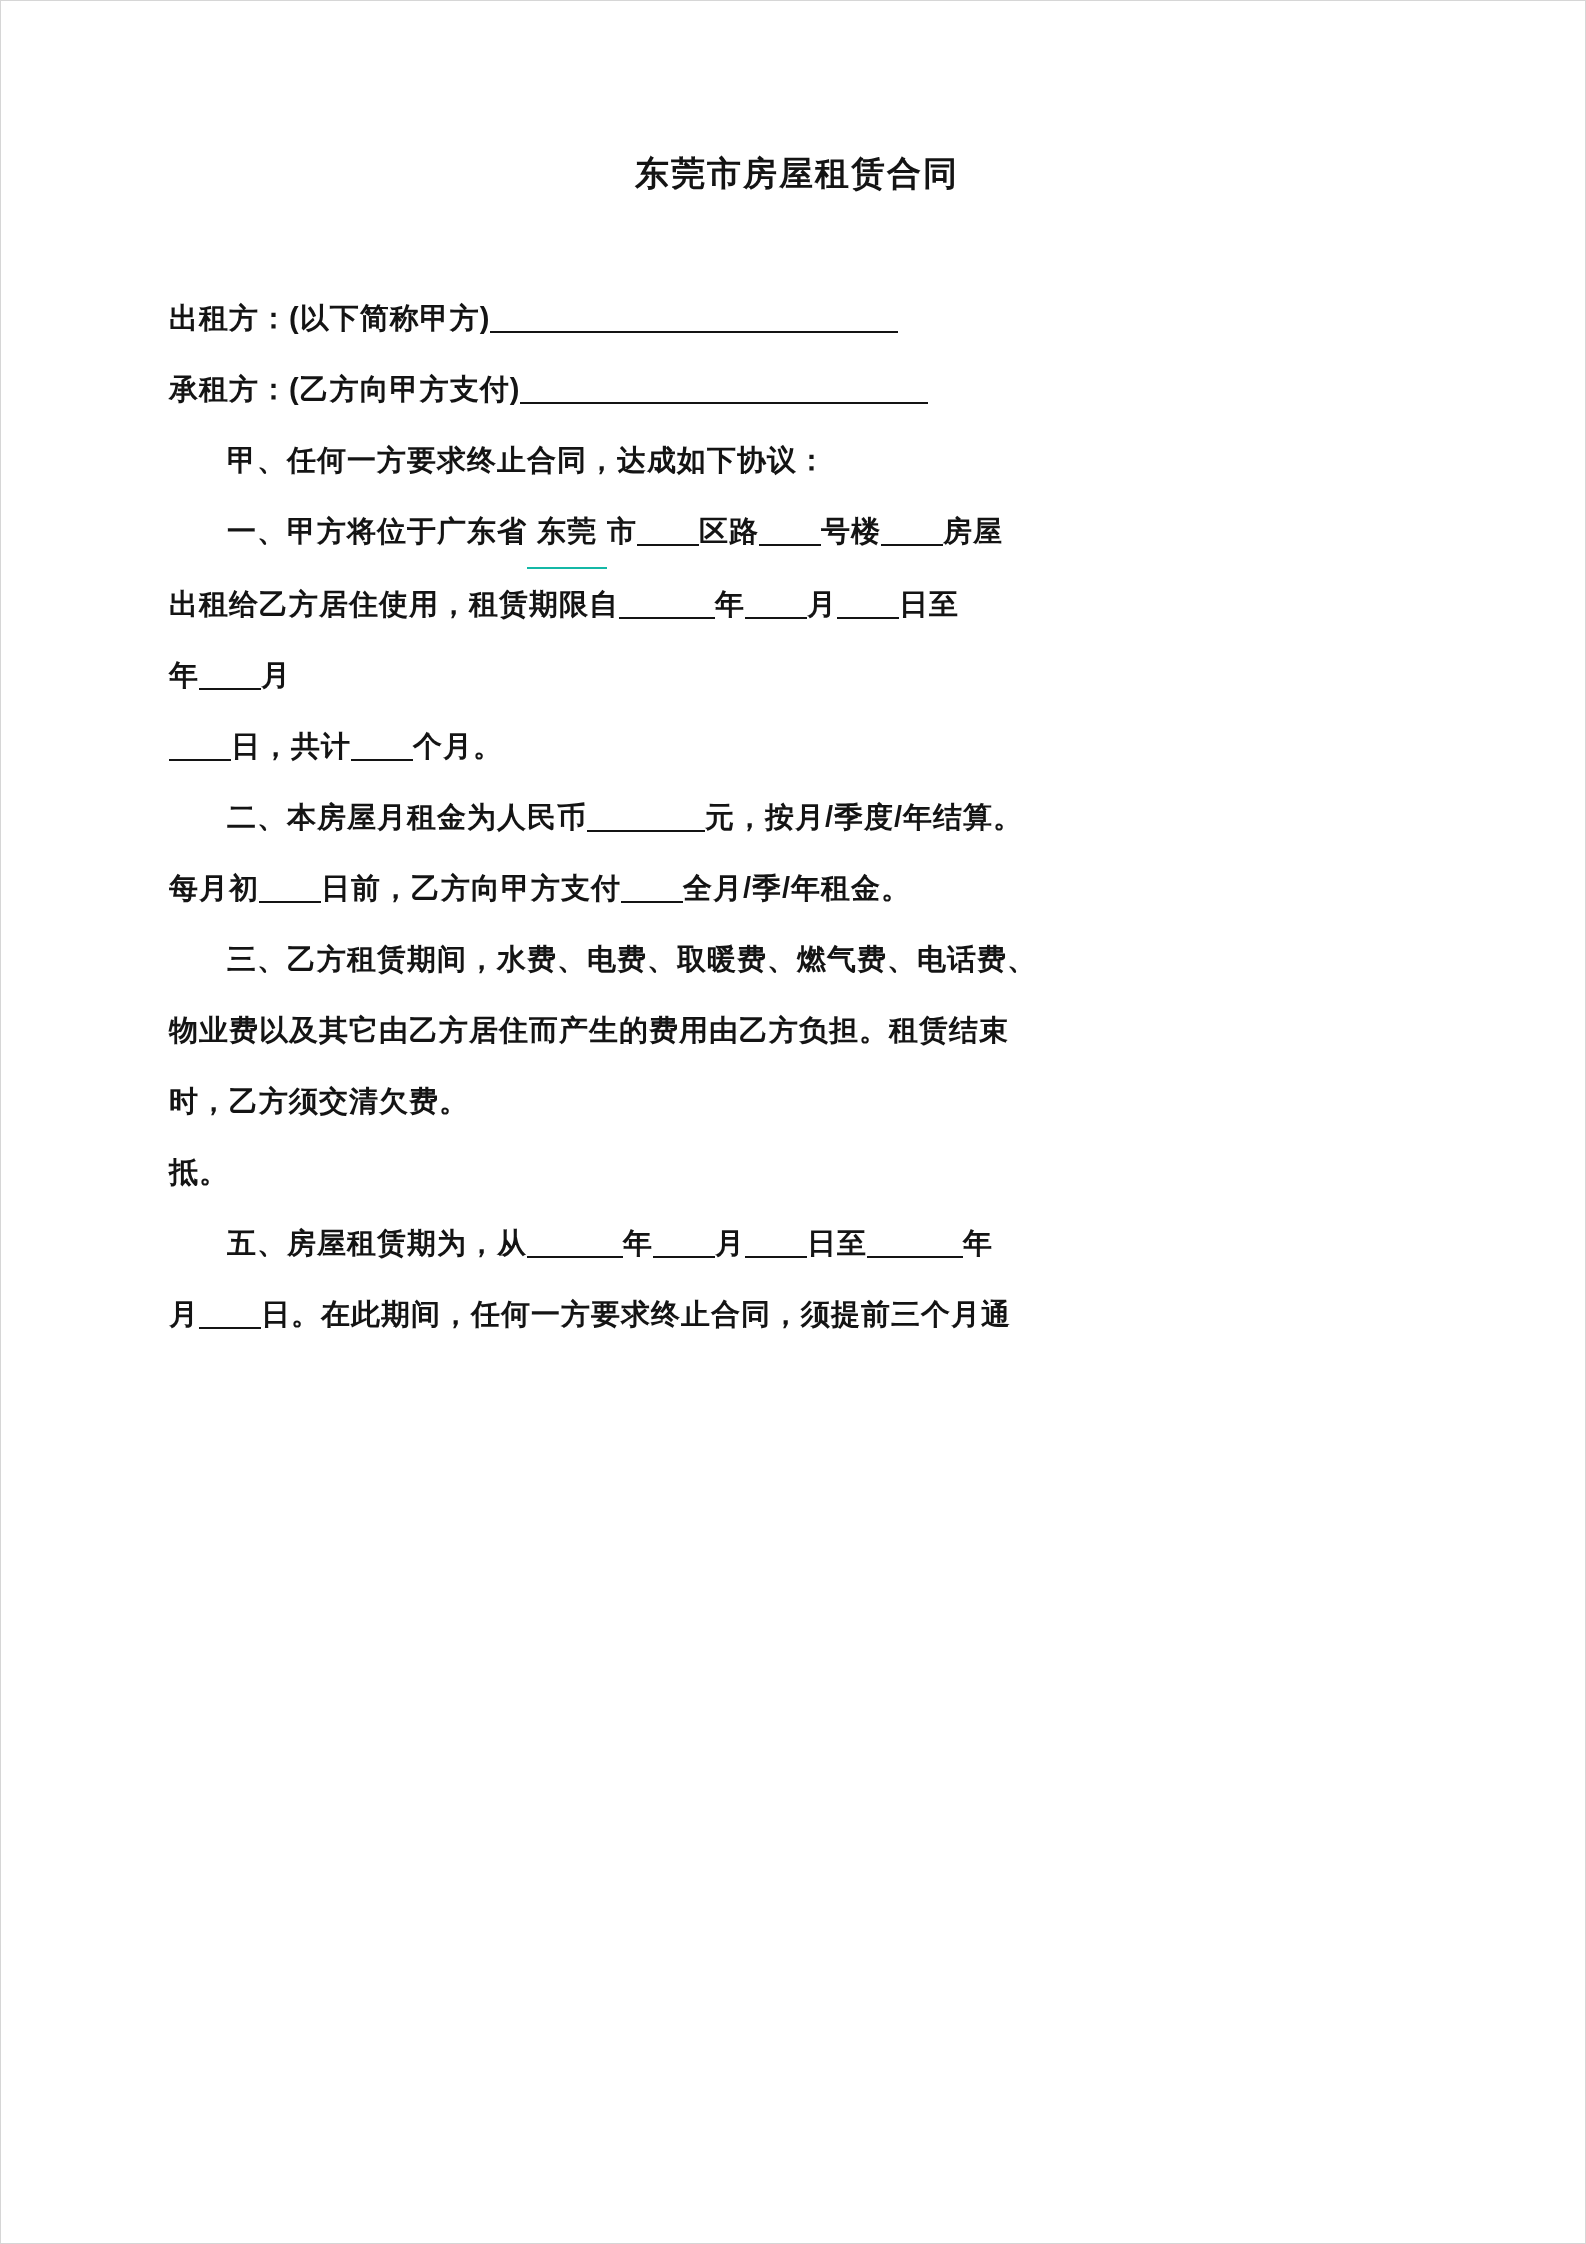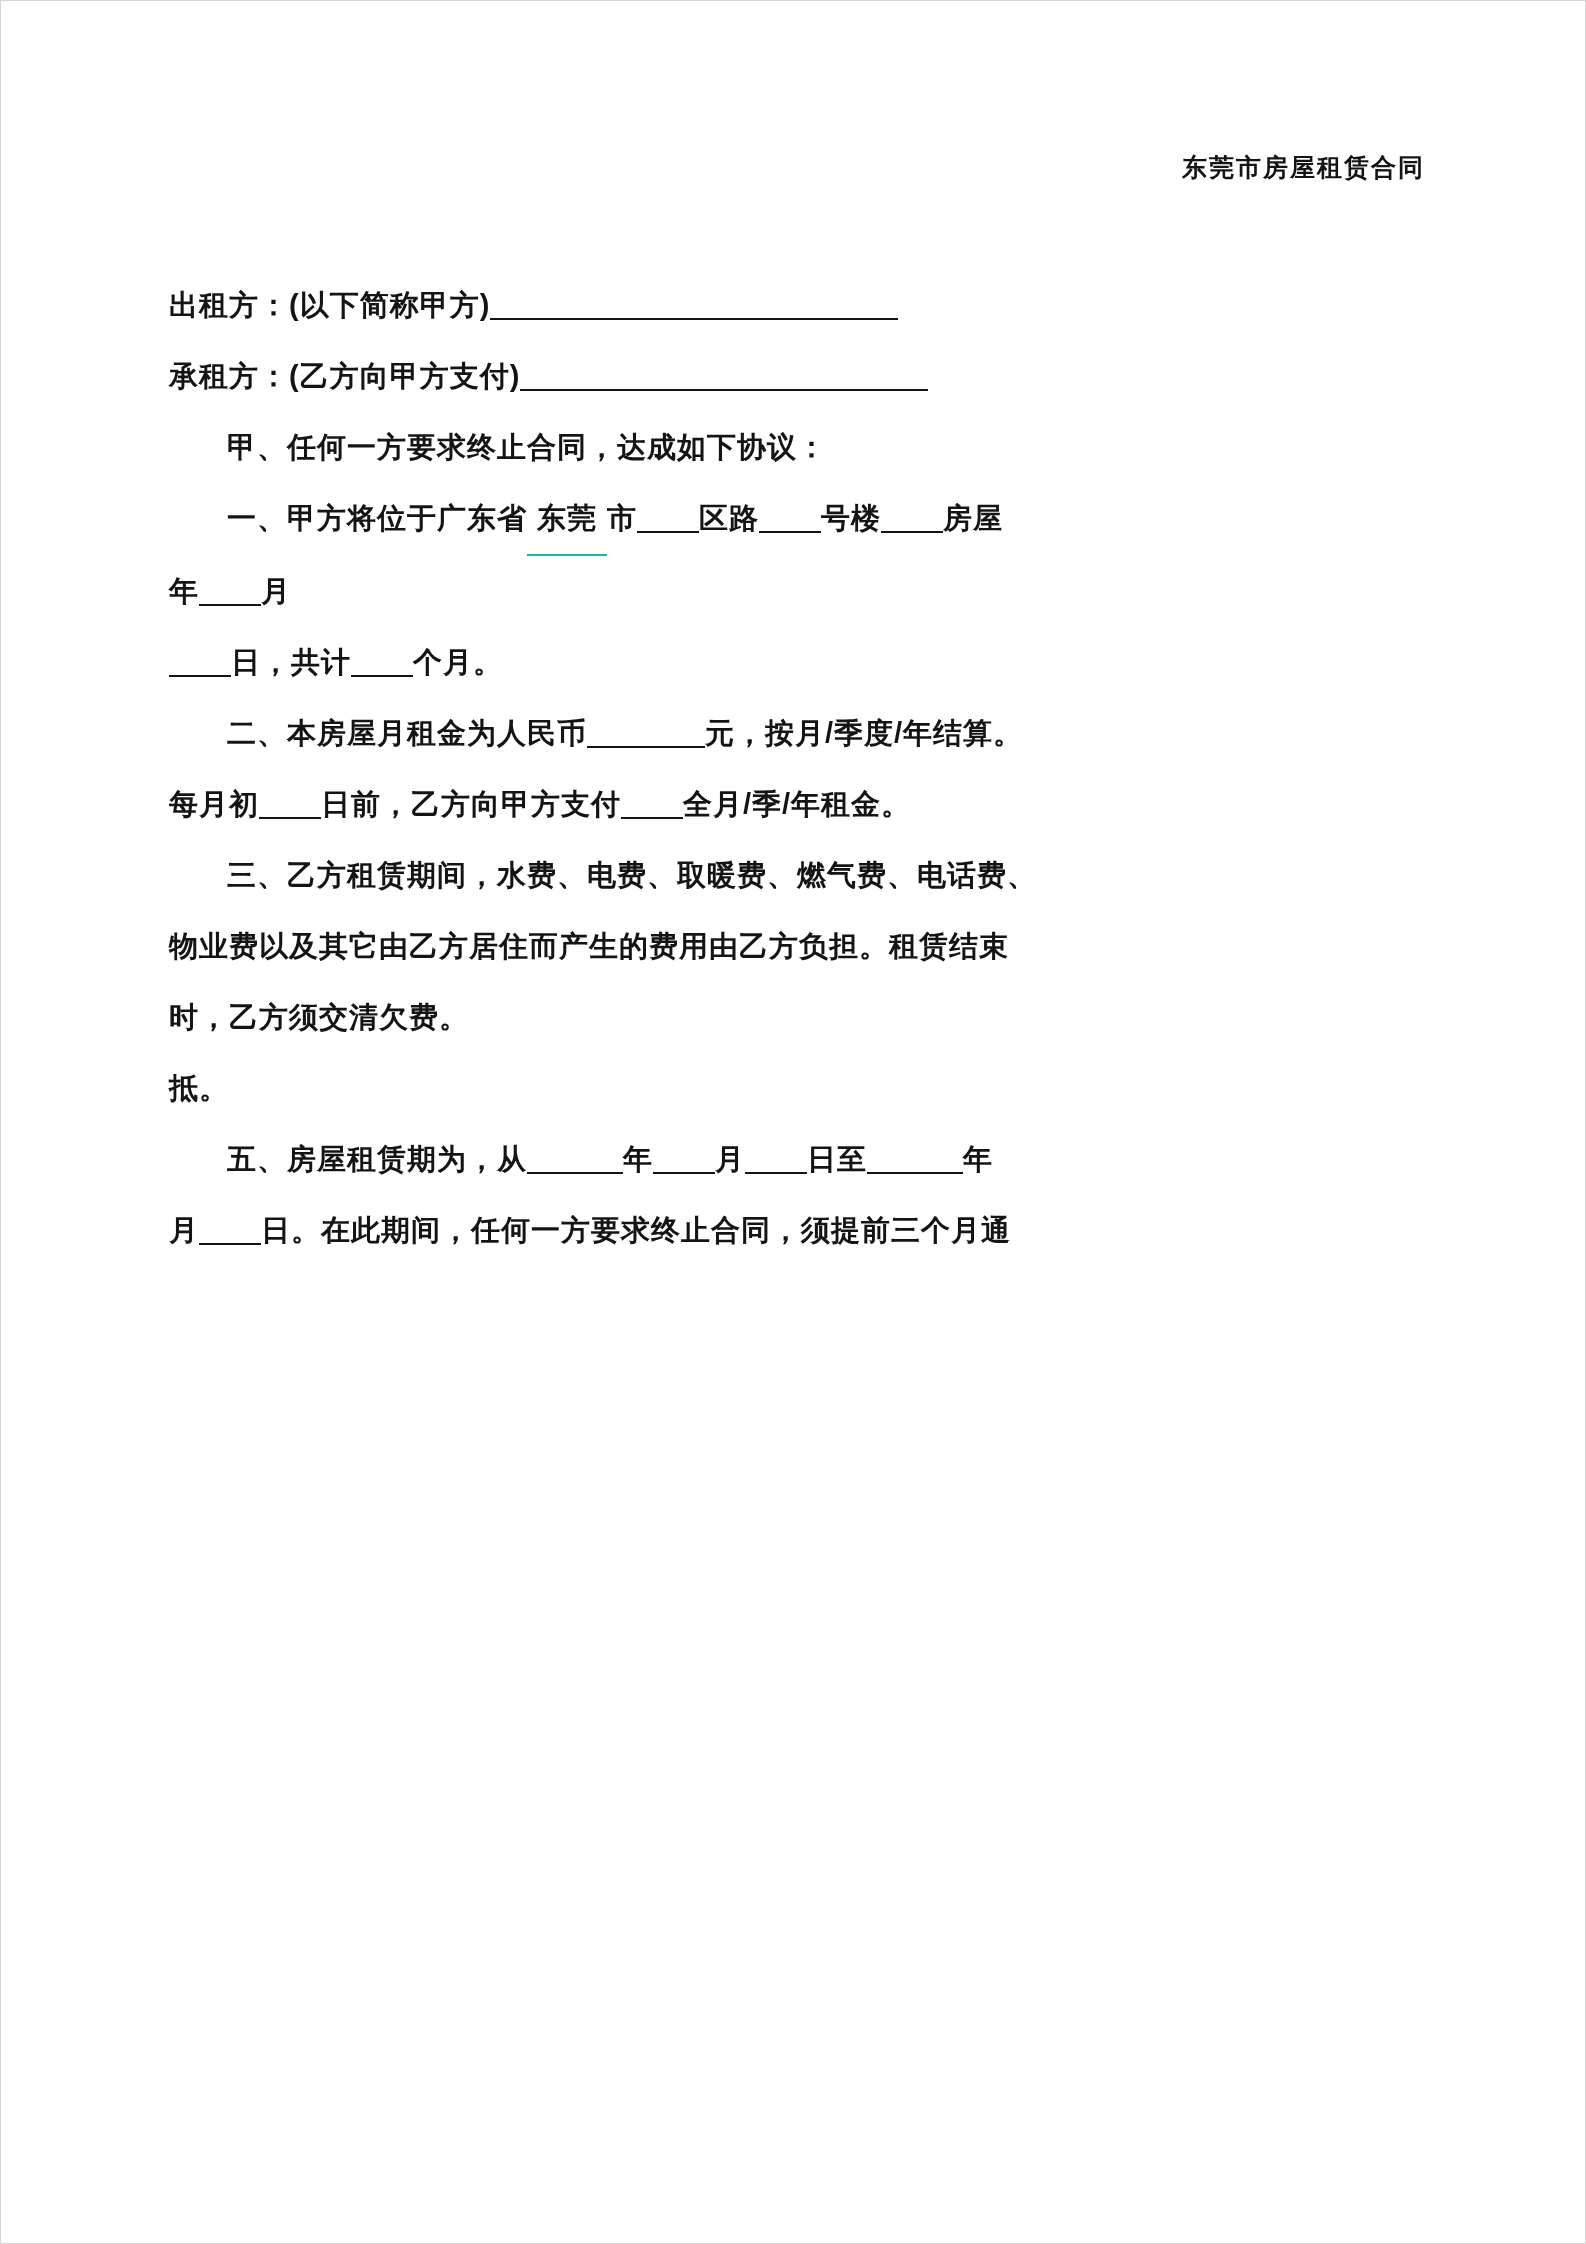--- a/index.html
+++ b/index.html
@@ -14,22 +14,22 @@
     box-sizing: border-box;
     background: #ffffff;
     border: 1px solid #d6d6d6;
     font-family: "Liberation Sans", sans-serif;
     font-weight: 700;
     color: #141414;
     padding: 150px 160px 0 168px;
     overflow: hidden;
   }
   .title {
-    text-align: right;
-    font-size: 25px;
+    text-align: center;
+    font-size: 34px;
     letter-spacing: 2px;
     margin: 0 0 86px 0;
   }
   .body-text {
     width: 1256px;
   }
   .para {
     font-size: 29px;
     line-height: 71px;
     letter-spacing: 1px;
@@ -57,20 +57,21 @@
 </head>
 <body>
 
 <div class="page">
   <h1 class="title">东莞市房屋租赁合同</h1>
   <div class="body-text">
       <div class="para"><span>出租方：(以下简称甲方)</span><span class="blank b-xl"></span></div>
       <div class="para"><span>承租方：(乙方向甲方支付)</span><span class="blank b-xl"></span></div>
       <div class="para indent"><span>甲、任何一方要求终止合同，达成如下协议：</span></div>
       <div class="para indent"><span>一、甲方将位于广东省</span><span class="filled">东莞</span><span>市</span><span class="blank b-sm"></span><span>区路</span><span class="blank b-sm"></span><span>号楼</span><span class="blank b-sm"></span><span>房屋</span></div>
+      <div class="para"><span>出租给乙方居住使用，租赁期限自</span><span class="blank b-md"></span><span>年</span><span class="blank b-sm"></span><span>月</span><span class="blank b-sm"></span><span>日至</span></div>
       <div class="para"><span>年</span><span class="blank b-sm"></span><span>月</span></div>
       <div class="para"><span class="blank b-sm"></span><span>日，共计</span><span class="blank b-sm"></span><span>个月。</span></div>
       <div class="para indent"><span>二、本房屋月租金为人民币</span><span class="blank b-lg"></span><span>元，按月/季度/年结算。</span></div>
       <div class="para"><span>每月初</span><span class="blank b-sm"></span><span>日前，乙方向甲方支付</span><span class="blank b-sm"></span><span>全月/季/年租金。</span></div>
       <div class="para indent"><span>三、乙方租赁期间，水费、电费、取暖费、燃气费、电话费、</span></div>
       <div class="para"><span>物业费以及其它由乙方居住而产生的费用由乙方负担。租赁结束</span></div>
       <div class="para"><span>时，乙方须交清欠费。</span></div>
       <div class="para"><span>抵。</span></div>
       <div class="para indent"><span>五、房屋租赁期为，从</span><span class="blank b-md"></span><span>年</span><span class="blank b-sm"></span><span>月</span><span class="blank b-sm"></span><span>日至</span><span class="blank b-md"></span><span>年</span></div>
       <div class="para"><span>月</span><span class="blank b-sm"></span><span>日。在此期间，任何一方要求终止合同，须提前三个月通</span></div>

